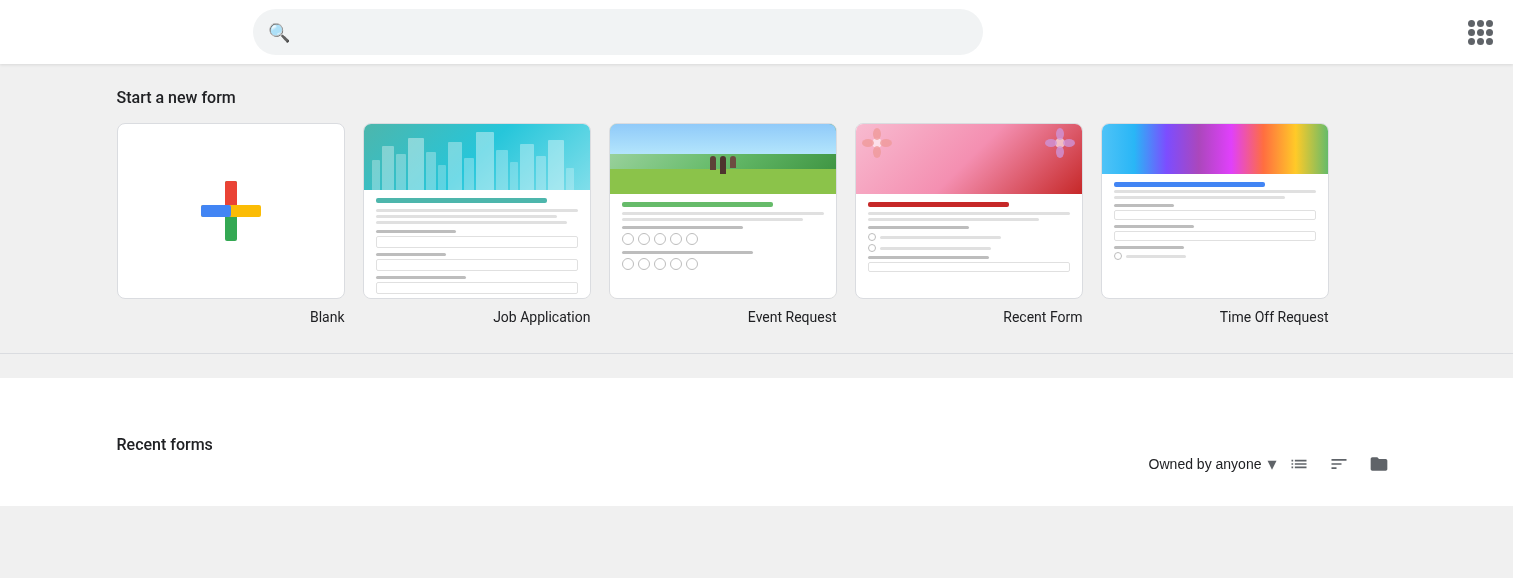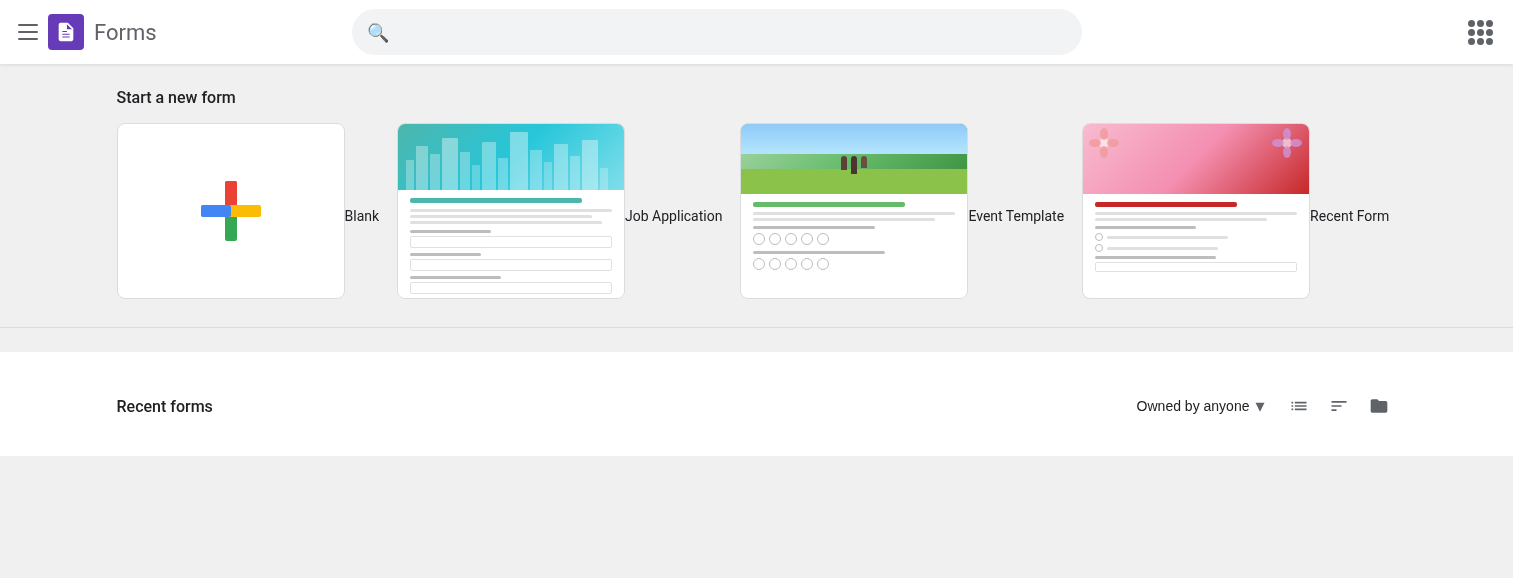--- a/index.html
+++ b/index.html
@@ -75,22 +75,22 @@
     .more-icon { font-size: 22px; color: #5f6368; cursor: pointer; margin-left: 8px; }
 
     
     .templates-row {
       display: flex;
       gap: 18px;
       align-items: flex-start;
     }
     .template-card {
       display: flex;
-      flex-direction: row;
-      align-items: center;
+      flex-direction: column;
+      align-items: flex-end;
       cursor: pointer;
     }
     .template-thumb {
       width: 228px;
       height: 176px;
       border-radius: 8px;
       border: 1px solid #dadce0;
       overflow: hidden;
       background: #fff;
       display: flex;
@@ -112,31 +112,31 @@
     .plus-icon-wrapper { display: flex; align-items: center; justify-content: center; width: 72px; height: 72px; }
     .plus-icon { width: 68px; height: 68px; }
 
     
     .job-thumb { background: linear-gradient(to bottom, #4db6ac 0%, #4db6ac 40%, #fff 40%); }
 
     
     .divider { height: 1px; background: #dadce0; margin: 28px 0 0 0; }
 
     
-    .recent-section { background: #fff; padding: 16px; }
+    .recent-section { background: #fff; padding: 8px; }
     .recent-header {
       display: flex;
       align-items: center;
       justify-content: space-between;
       padding: 20px 40px 16px 40px;
       max-width: 1360px;
       margin: 0 auto;
     }
     .recent-title { font-size: 16px; font-weight: 500; color: #202124; }
-    .recent-controls { display: flex; align-items: center; gap: 16px; }
+    .recent-controls { display: flex; align-items: center; gap: 4px; margin-top: 40px; }
     .owned-by-btn {
       display: flex;
       align-items: center;
       gap: 6px;
       cursor: pointer;
       border: none;
       background: none;
       font-size: 14px;
       color: #202124;
     }
@@ -148,33 +148,20 @@
       border: none; background: none; cursor: pointer;
       border-radius: 50%;
       color: #5f6368;
       font-size: 18px;
     }
   </style>
 </head>
 <body>
 
 <header class="header">
-  <div class="header-left">
-    <div class="hamburger-icon">
-      <span></span>
-        <span></span>
-        <span></span>
-    </div>
-    <div class="app-logo">
-      <svg viewBox="0 0 24 24" xmlns="http://www.w3.org/2000/svg">
-        <path d="M14 2H6a2 2 0 0 0-2 2v16a2 2 0 0 0 2 2h12a2 2 0 0 0 2-2V8l-6-6zm-1 1.5L18.5 9H13V3.5zM8 17h8v1H8v-1zm0-3h8v1H8v-1zm0-3h5v1H8v-1z"></path>
-      </svg>
-    </div>
-    <span class="app-name">Forms</span>
-  </div>
 
   <div class="search-bar">
     <span class="search-icon">🔍</span>
   </div>
 
   <div class="header-right">
     <div class="grid-icon">
       <span></span>
         <span></span>
         <span></span>
@@ -286,21 +273,21 @@
               <div style="display:flex;gap:4px;">
                 <div style="width:12px;height:12px;border-radius:50%;border:1px solid #bdbdbd;"></div>
                 <div style="width:12px;height:12px;border-radius:50%;border:1px solid #bdbdbd;"></div>
                 <div style="width:12px;height:12px;border-radius:50%;border:1px solid #bdbdbd;"></div>
                 <div style="width:12px;height:12px;border-radius:50%;border:1px solid #bdbdbd;"></div>
                 <div style="width:12px;height:12px;border-radius:50%;border:1px solid #bdbdbd;"></div>
               </div>
             </div>
           </div>
         </div>
-        <span class="template-label">Event Template</span>
+        <span class="template-label">Event Request</span>
       </div>
 
       <div class="template-card">
         <div class="template-thumb" style="padding:0;background:#fff;">
           <div style="width:100%;height:100%;display:flex;flex-direction:column;">
 
             <div style="height:70px;background:linear-gradient(135deg,#f8bbd0,#f48fb1,#c62828);position:relative;overflow:hidden;">
 
               <svg style="position:absolute;top:2px;left:4px;" width="35" height="35" viewBox="0 0 35 35">
                 <circle cx="17" cy="17" r="5" fill="#fff" opacity="0.6"></circle>
@@ -333,20 +320,43 @@
                   </div>
               </div>
               <div style="height:3px;background:#bdbdbd;border-radius:2px;width:60%;margin-bottom:3px;"></div>
               <div style="height:10px;border:1px solid #e0e0e0;border-radius:2px;width:100%;"></div>
             </div>
           </div>
         </div>
         <span class="template-label">Recent Form</span>
       </div>
 
+      <div class="template-card">
+        <div class="template-thumb" style="padding:0;background:#fff;">
+          <div style="width:100%;height:100%;display:flex;flex-direction:column;">
+
+            <div style="height:50px;background:linear-gradient(90deg,#4fc3f7,#29b6f6,#7c4dff,#ab47bc,#e040fb,#ff6e40,#ffca28,#66bb6a);"></div>
+            <div style="padding:8px 12px 4px 12px;flex:1;">
+              <div style="height:5px;background:#4285f4;border-radius:2px;width:75%;margin-bottom:3px;"></div>
+              <div style="height:3px;background:#e0e0e0;border-radius:2px;width:100%;margin-bottom:3px;"></div>
+              <div style="height:3px;background:#e0e0e0;border-radius:2px;width:85%;margin-bottom:5px;"></div>
+              <div style="height:3px;background:#bdbdbd;border-radius:2px;width:30%;margin-bottom:3px;"></div>
+              <div style="height:10px;border:1px solid #e0e0e0;border-radius:2px;width:100%;margin-bottom:5px;"></div>
+              <div style="height:3px;background:#bdbdbd;border-radius:2px;width:40%;margin-bottom:3px;"></div>
+              <div style="height:10px;border:1px solid #e0e0e0;border-radius:2px;width:100%;margin-bottom:5px;"></div>
+              <div style="height:3px;background:#bdbdbd;border-radius:2px;width:35%;margin-bottom:3px;"></div>
+              <div style="display:flex;align-items:center;gap:4px;">
+                <div style="width:8px;height:8px;border-radius:50%;border:1px solid #bdbdbd;"></div>
+                <div style="height:3px;background:#e0e0e0;border-radius:2px;width:30%;"></div>
+              </div>
+            </div>
+          </div>
+        </div>
+        <span class="template-label">Time Off Request</span>
+      </div>
 
     </div>
   </div>
 
   <div class="divider"></div>
 </div>
 
 <div class="recent-section">
   <div class="recent-header">
     <span class="recent-title">Recent forms</span>

